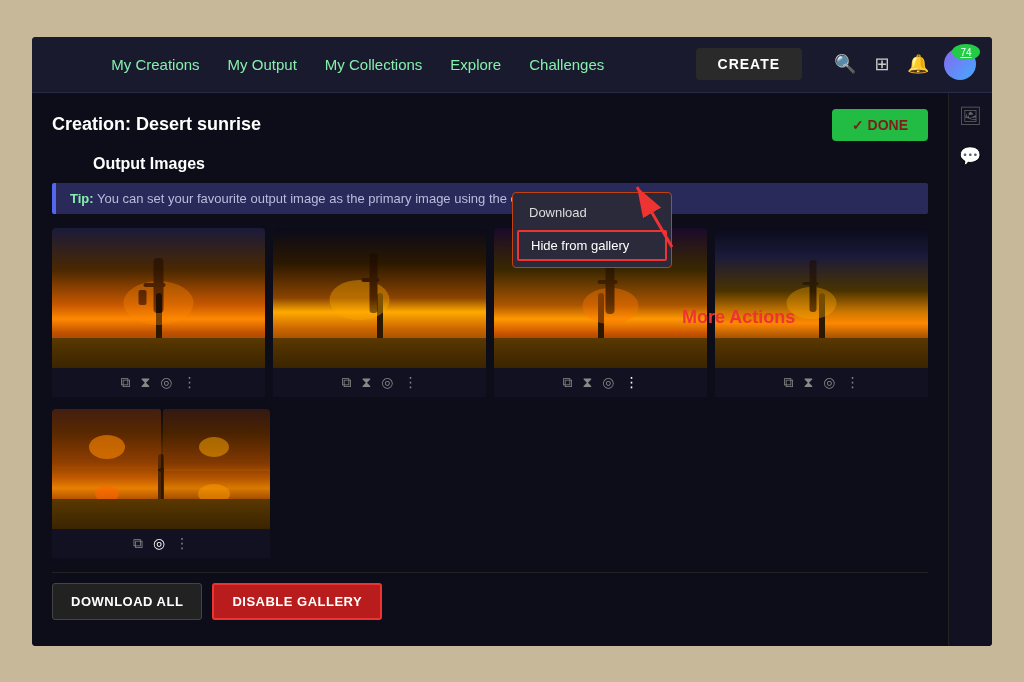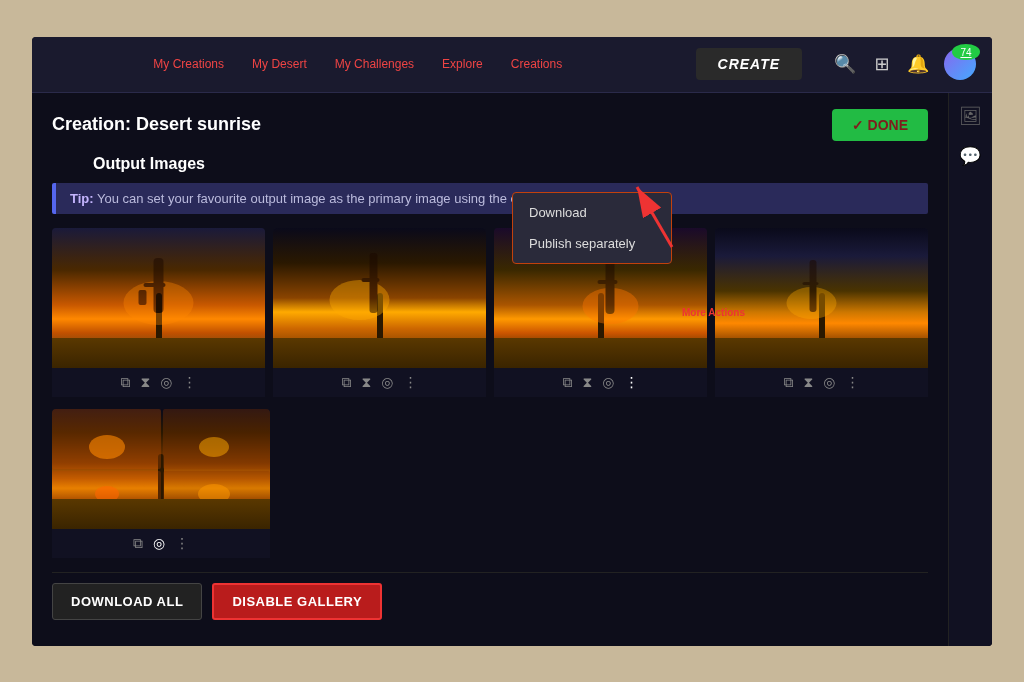--- a/index.html
+++ b/index.html
@@ -30,37 +30,36 @@
       gap: 28px;
     }
     .nav-links {
       display: flex;
       gap: 28px;
       align-items: center;
       flex: 1;
       justify-content: center;
     }
     .nav-link {
-      color: #ef4444;
-      font-size: 12px;
+      color: #86efac;
+      font-size: 15px;
       cursor: pointer;
       text-decoration: none;
       white-space: nowrap;
     }
     .nav-create {
       background: #2a2a2a;
       color: #fff;
       padding: 8px 22px;
       font-weight: bold;
       font-size: 14px;
       border-radius: 4px;
       cursor: pointer;
       border: none;
       letter-spacing: 1px;
-      font-style: italic;
     }
     .nav-icons {
       display: flex;
       gap: 10px;
       align-items: center;
     }
     .nav-icon-btn {
       background: none;
       border: none;
       color: #ccc;
@@ -139,21 +138,21 @@
     }
     .tip-box {
       background: #2a2a5a;
       border-left: 4px solid #5566ee;
       padding: 8px 14px;
       margin-bottom: 14px;
       border-radius: 2px;
       font-size: 13px;
       color: #bbbbdd;
     }
-    .tip-box strong { color: #c4b5fd; margin-top: 48px; }
+    .tip-box strong { color: #86efac; margin-top: 48px; }
     .images-grid {
       display: grid;
       grid-template-columns: repeat(4, 1fr);
       gap: 8px;
       margin-bottom: 12px;
     }
     .image-card {
       background: #111122;
       border-radius: 4px;
       overflow: visible;
@@ -269,21 +268,21 @@
       color: #fff;
       margin: 2px 4px;
       border-radius: 2px;
       padding: 6px 12px;
     }
     .more-actions-label {
       position: absolute;
       top: 270px;
       left: 650px;
       color: #ee3333;
-      font-size: 10px;
+      font-size: 18px;
       font-weight: bold;
       z-index: 200;
     }
 
     
     .right-sidebar {
       width: 44px;
       background: #111122;
       display: flex;
       flex-direction: column;
@@ -308,24 +307,24 @@
     }
   </style>
 </head>
 <body>
 
 <div class="app-container">
 
   <nav class="navbar">
     <div class="nav-links">
       <a class="nav-link">My Creations</a>
-      <a class="nav-link">My Desert</a>
-      <a class="nav-link">My Challenges</a>
+      <a class="nav-link">My Output</a>
+      <a class="nav-link">My Collections</a>
       <a class="nav-link">Explore</a>
-      <a class="nav-link">Creations</a>
+      <a class="nav-link">Challenges</a>
     </div>
     <button class="nav-create">CREATE</button>
     <div class="nav-icons">
       <button class="nav-icon-btn">🔍</button>
       <button class="nav-icon-btn">⊞</button>
       <button class="nav-icon-btn">🔔</button>
       <div class="avatar">
         <div class="avatar-badge">74</div>
       </div>
     </div>
@@ -444,21 +443,21 @@
     </div>
 
     <div class="right-sidebar">
       <span class="sidebar-icon">🖼</span>
       <span class="sidebar-icon">💬</span>
     </div>
   </div>
 
   <div class="dropdown-menu">
     <div class="dropdown-item">Download</div>
-    <div class="dropdown-item">Publish separately</div>
+    <div class="dropdown-item highlighted">Hide from gallery</div>
   </div>
 
   <svg class="arrow-svg-container" width="120" height="100" viewBox="0 0 120 100" style="position:absolute; top:130px; left:540px; z-index:300; pointer-events:none;">
     <defs>
       <marker id="arrowhead" markerWidth="10" markerHeight="7" refX="10" refY="3.5" orient="auto">
         <polygon points="0 0, 10 3.5, 0 7" fill="#ee3333"></polygon>
       </marker>
     </defs>
     <line x1="100" y1="80" x2="65" y2="20" stroke="#ee3333" stroke-width="3" marker-end="url(#arrowhead)"></line>
   </svg>

